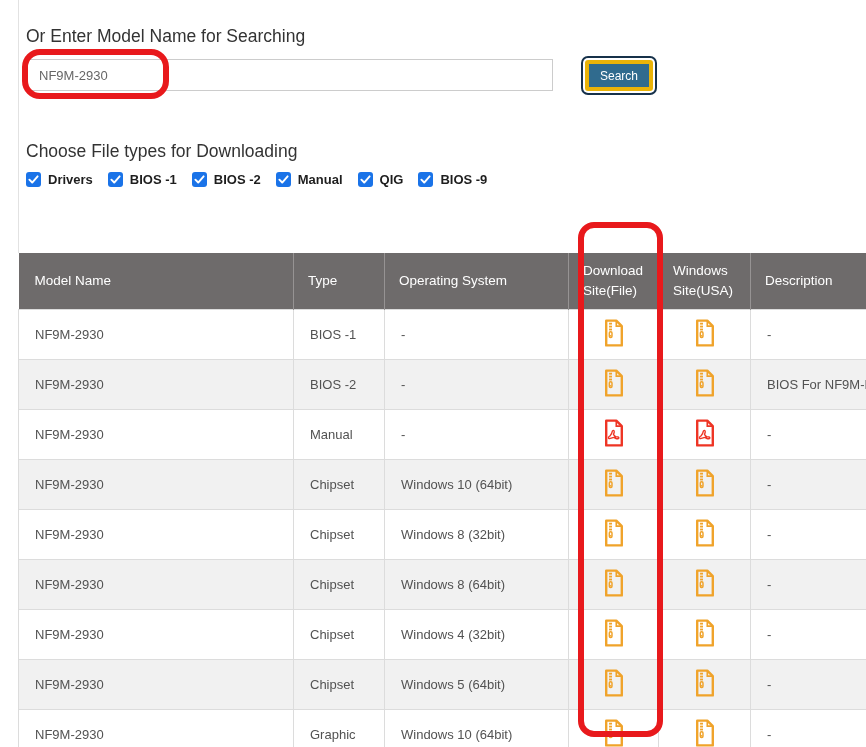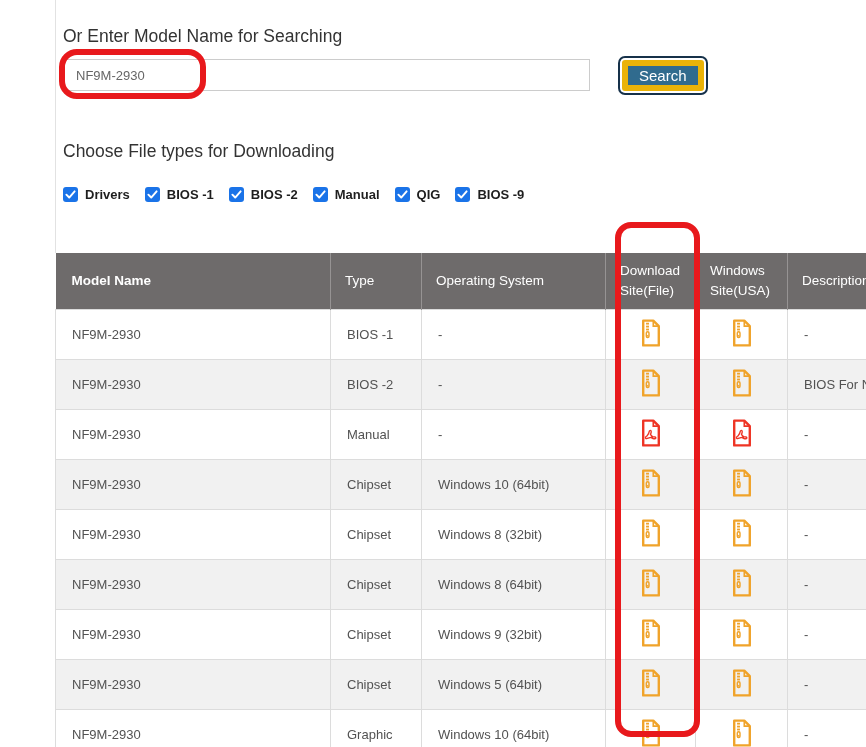--- a/index.html
+++ b/index.html
@@ -2,21 +2,21 @@
 <html style="--header-bg: #6e6b6b; --row-alt-bg: #f1f1f1; --zip-color: #f0a32a; --pdf-color: #ee3424; --checkbox-blue: #1a73e8; --button-bg: #306b8e; --annotation-red: #e8191c;"><head>
 <meta charset="utf-8">
 <style>
   html, body {
     margin: 0; padding: 0;
     width: 866px; height: 747px;
     overflow: hidden;
     background: #fff;
     font-family: "Liberation Sans", sans-serif;
   }
-  .page { position: relative; width: 802px; height: 747px; margin-left: 37px; }
+  .page { position: relative; width: 802px; height: 747px; }
 
   .left-rule {
     position: absolute; left: 18px; top: 0;
     width: 1px; height: 253px; background: #e2e2e2;
   }
 
   .heading {
     position: absolute; left: 26px; margin: 0;
     font-size: 17.5px; font-weight: 400; color: #333;
     white-space: nowrap;
@@ -29,28 +29,28 @@
     width: 527px; height: 32px; box-sizing: border-box;
     border: 1px solid #ccc; border-radius: 0;
     padding: 0 12px; font-size: 13px; color: #666;
     font-family: inherit; outline: none; background: #fff;
   }
 
   .search-btn {
     position: absolute; left: 585px; top: 60px;
     height: 31px; padding: 0 11px;
     background: var(--button-bg, #306b8e);
-    color: #fff; font-size: 15px; font-family: inherit;
-    border: 6px solid #eab308; border-radius: 3px;
+    color: #fff; font-size: 12px; font-family: inherit;
+    border: 4px solid #eab308; border-radius: 3px;
     box-shadow: 0 0 0 2px #fff, 0 0 0 4px #16314a;
     cursor: pointer;
   }
 
   .cb-row {
-    position: absolute; left: 26px; top: 187px;
+    position: absolute; left: 26px; top: 172px;
     display: flex; align-items: center; gap: 15px;
   }
   .cb-item { display: flex; align-items: center; gap: 7px; cursor: pointer; }
   .cb-box {
     width: 15px; height: 15px; flex: 0 0 15px;
     background: var(--checkbox-blue, #1a73e8);
     border-radius: 3px;
     display: flex; align-items: center; justify-content: center;
   }
   .cb-label { font-size: 13px; font-weight: 700; color: #1e1e1e; white-space: nowrap; }
@@ -61,21 +61,21 @@
     font-size: 13px; color: #525252;
   }
   .data-table thead th {
     background: var(--header-bg, #6e6b6b);
     color: #fff; font-weight: 400; font-size: 13.5px;
     text-align: left; vertical-align: middle;
     height: 48px; padding: 4px 8px 4px 14px;
     line-height: 1.5;
     border-left: 1px solid #969393;
   }
-  .data-table thead th:first-child { border-left: none; padding-left: 16px; font-weight: bold; }
+  .data-table thead th:first-child { border-left: none; padding-left: 16px; }
   .data-table tbody td {
     height: 50px; box-sizing: border-box;
     border: 1px solid #dcdcdc;
     padding: 4px 8px 4px 16px;
     vertical-align: middle; background: #fff;
   }
   .data-table tbody tr:nth-child(even) td { background: var(--row-alt-bg, #f1f1f1); }
   .data-table td.c-dl { text-align: center; padding: 4px 0; }
   .dl-link { display: inline-flex; text-decoration: none; }
   .icon { display: inline-flex; }
@@ -424,21 +424,21 @@
         </span>
 
       </a>
     </td>
     <td class="c-desc">-</td>
   </tr>
 
   <tr>
     <td class="c-model">NF9M-2930</td>
     <td class="c-type">Chipset</td>
-    <td class="c-os">Windows 9 (32bit)</td>
+    <td class="c-os">Windows 4 (32bit)</td>
     <td class="c-dl">
       <a class="dl-link">
         <span class="icon zip">
           <svg width="22" height="28" viewBox="0 0 24 30">
             <path d="M3.5 1.5 H14.5 L20.5 7.5 V28.5 H3.5 Z" fill="none" stroke="currentColor" stroke-width="2.6" stroke-linejoin="round"></path>
             <path d="M14.5 2 V7.5 H20" fill="none" stroke="currentColor" stroke-width="1.8"></path>
             <g fill="currentColor">
               <rect x="6.6" y="3.8" width="3.2" height="2"></rect>
               <rect x="6.6" y="7" width="3.2" height="2"></rect>
               <rect x="6.6" y="10.2" width="3.2" height="2"></rect>

